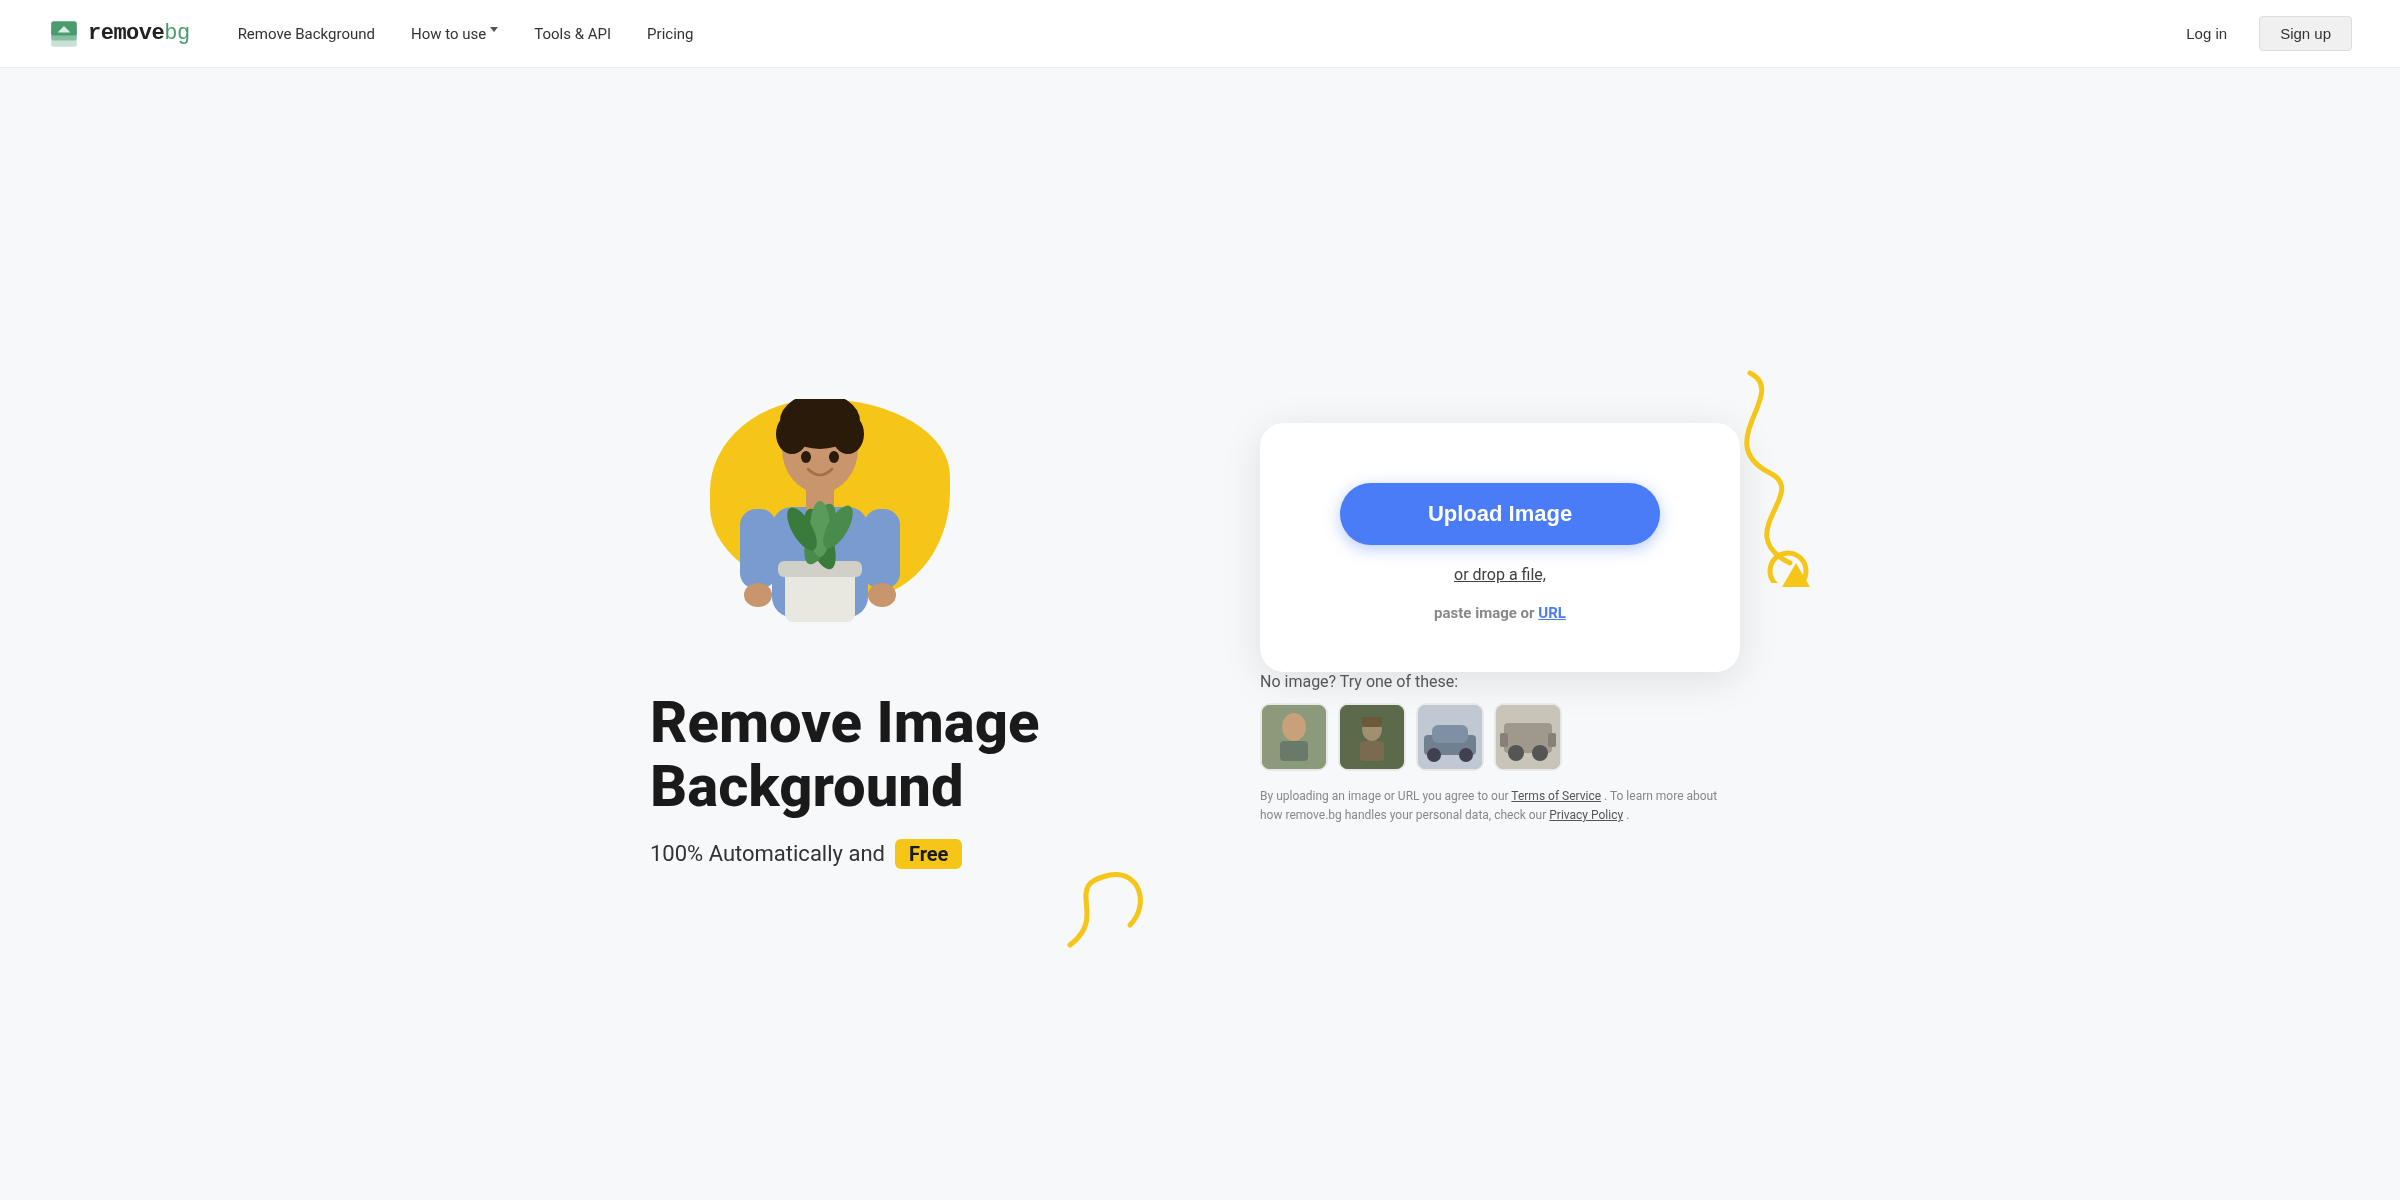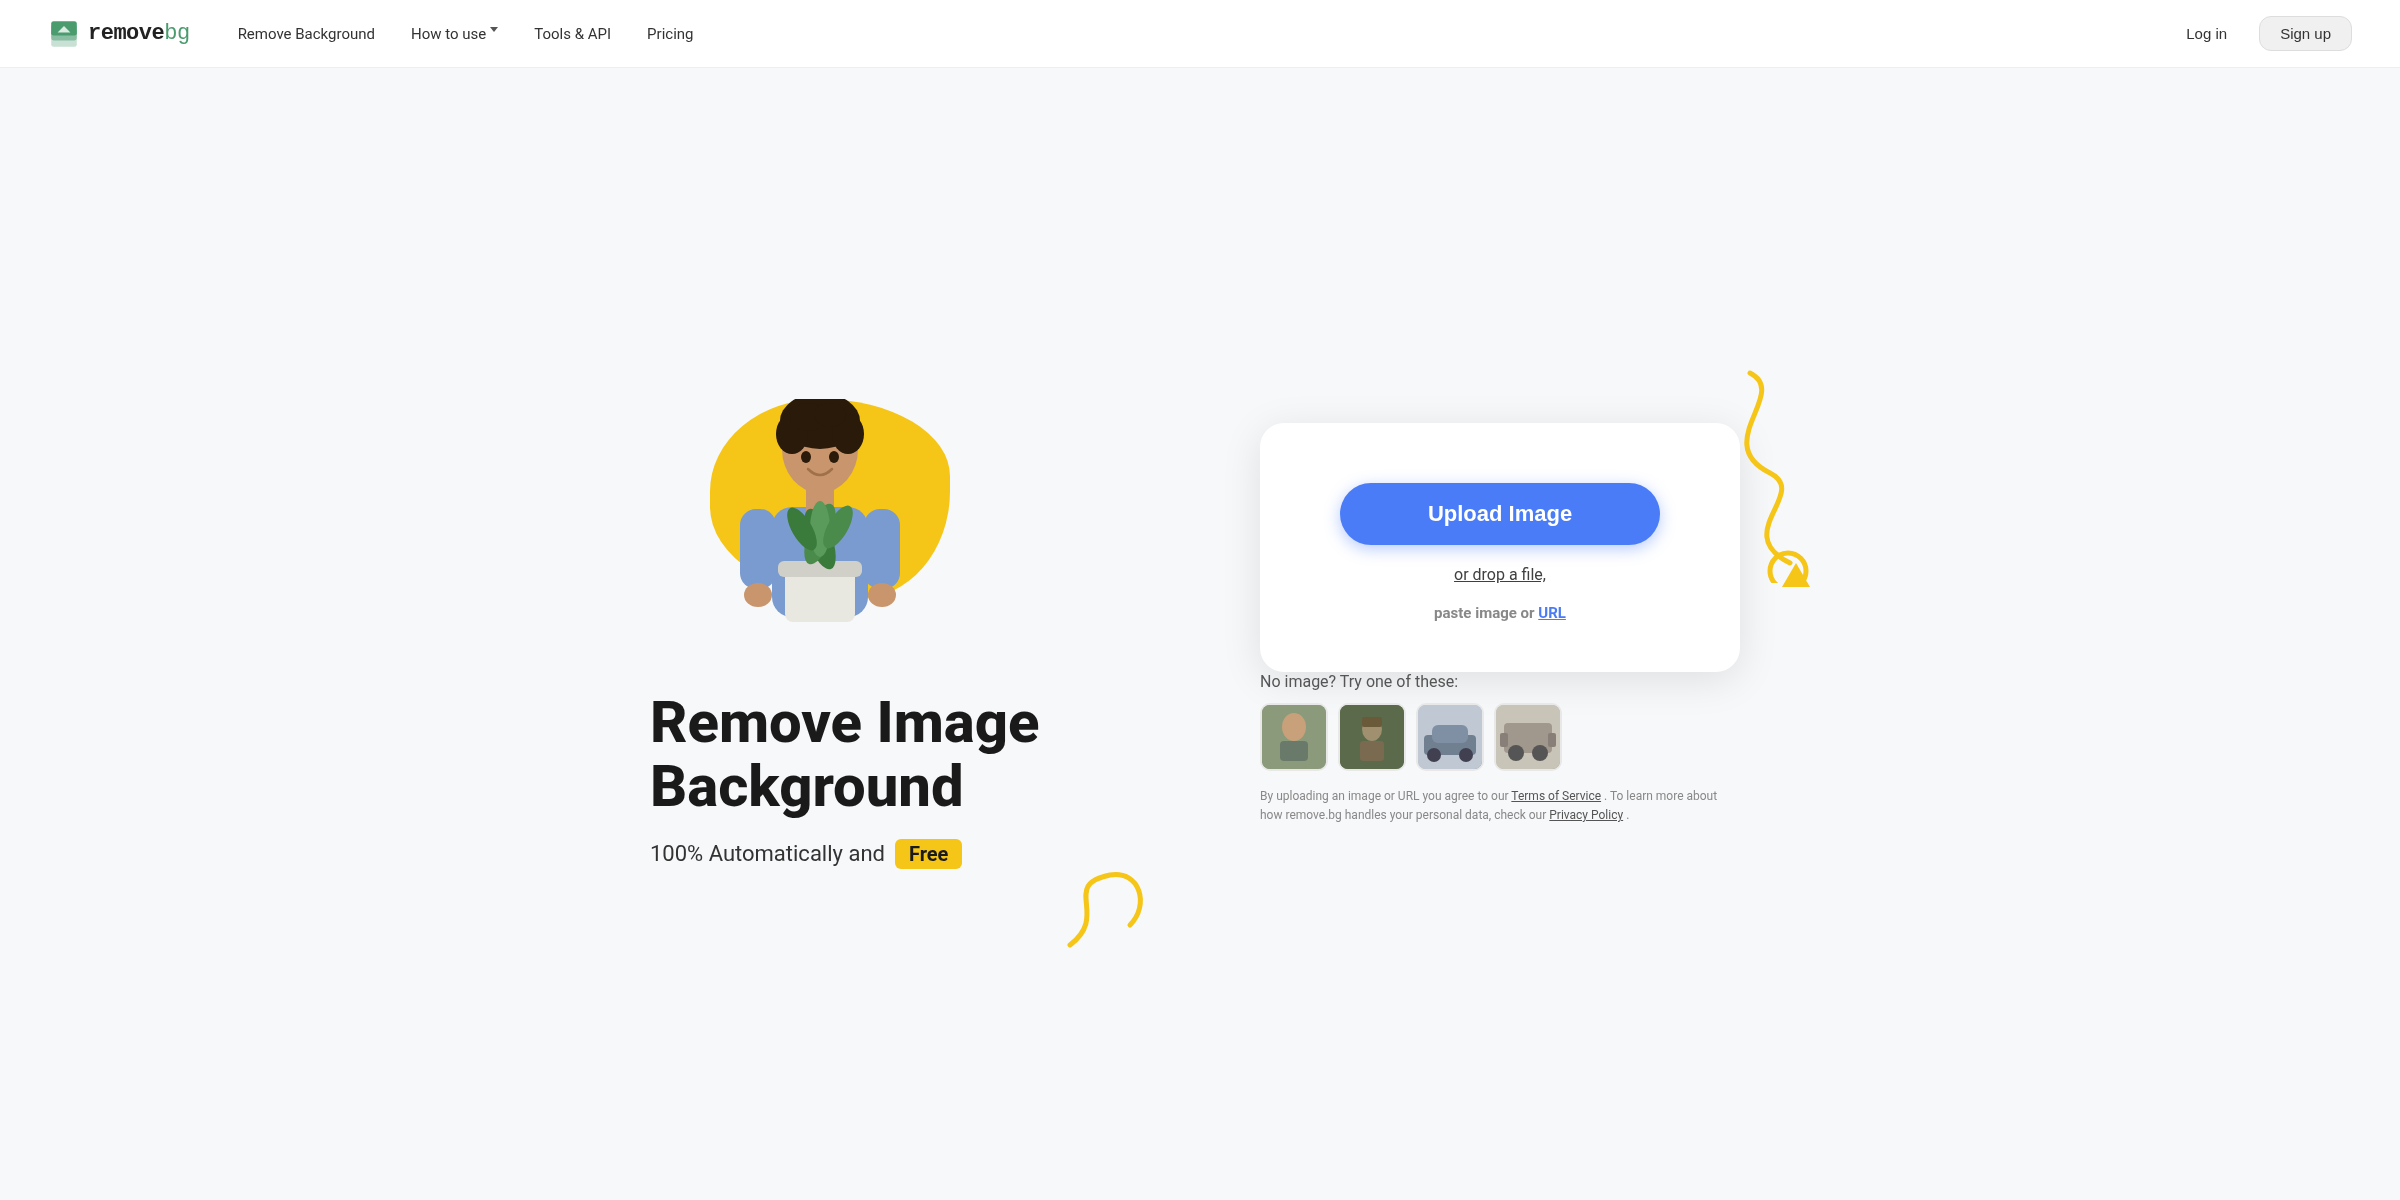--- a/index.html
+++ b/index.html
@@ -76,21 +76,21 @@
       background: none;
       border: none;
       cursor: pointer;
       padding: 8px 16px;
     }
     .btn-signup {
       font-size: 15px;
       color: #333;
       background: #f0f0f0;
       border: 1px solid #ddd;
-      border-radius: 12px;
+      border-radius: 4px;
       cursor: pointer;
       padding: 8px 20px;
       font-weight: 500;
     }
 
     
     .hero {
       display: flex;
       align-items: center;
       justify-content: center;

